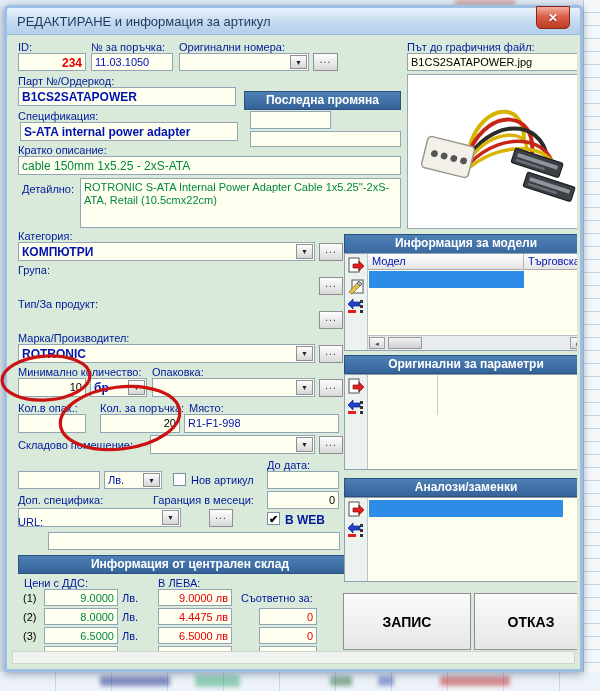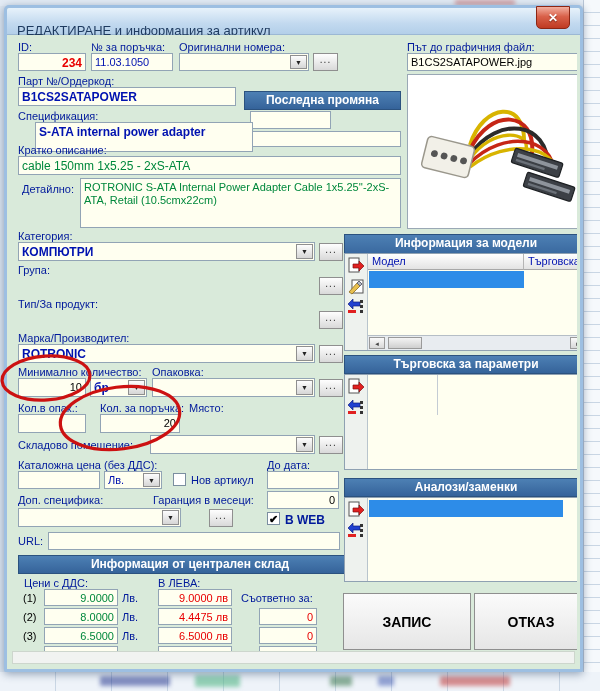--- a/index.html
+++ b/index.html
@@ -16,21 +16,21 @@
   .bg-bottom { left:0; top:672px; width:600px; height:19px;
     background:repeating-linear-gradient(90deg,#eef3f9 0 55px,#c9d6e4 55px 56px); }
 
   
   .dialog { position:absolute; left:4px; top:5px; width:579px; height:667px;
     background:#d9eada; border:3px solid #9dbfe2; border-radius:5px 5px 2px 2px;
     box-shadow:0 2px 8px rgba(30,60,100,.45); }
   .titlebar { position:absolute; left:0; top:0; right:0; height:27px;
     background:linear-gradient(#e7f2fb,#c2d9ef 60%,#b3cfe9);
     border-bottom:1px solid #9cb8d4; border-radius:3px 3px 0 0; }
-  .title-text { position:absolute; left:10px; top:6px; font-size:13px; color:#1e3a5f;margin-top:9px; }
+  .title-text { position:absolute; left:10px; top:6px; font-size:13px; color:#1e3a5f; }
   .close-btn { position:absolute; right:10px; top:-2px; width:34px; height:23px;
     background:linear-gradient(#f3b0a0,#d9614a 45%,#bf3a22);
     border:1px solid #8c2614; border-radius:0 0 5px 5px; color:#fff;
     font-weight:bold; font-size:12px; text-align:center; line-height:22px;
     text-shadow:0 1px 1px #7a1d0d; cursor:pointer; }
 
   .content { position:absolute; left:3px; top:27px; right:3px; bottom:3px;
     background:#d9eada; overflow:hidden; }
 
   .lbl { position:absolute; font-size:11px; color:#00199b; white-space:nowrap; }
@@ -149,21 +149,21 @@
     </div>
 
     <span class="lbl" style="left:8px;top:40px">Парт №/Ордеркод:</span>
     <div class="fld bold-navy" style="left:8px;top:52px;width:218px;height:19px">B1CS2SATAPOWER</div>
 
     <div class="sect-hdr" style="left:234px;top:56px;width:157px;height:19px">Последна промяна</div>
     <div class="fld" style="left:240px;top:76px;width:81px;height:18px"></div>
     <div class="fld" style="left:240px;top:96px;width:151px;height:16px"></div>
 
     <span class="lbl" style="left:8px;top:75px">Спецификация:</span>
-    <div class="fld bold-navy" style="left:25px;top:87px;width:218px;height:30px">S-ATA internal power adapter</div>
+    <div class="fld bold-navy" style="left:10px;top:87px;width:218px;height:19px">S-ATA internal power adapter</div>
 
     <span class="lbl" style="left:8px;top:109px">Кратко описание:</span>
     <div class="fld green" style="left:8px;top:121px;width:383px;height:19px;font-size:12px">cable 150mm 1x5.25 - 2xS-ATA</div>
 
     <span class="lbl" style="left:12px;top:148px">Детайлно:</span>
     <div class="fld green" style="left:70px;top:143px;width:321px;height:50px;white-space:normal;line-height:13px">ROTRONIC S-ATA Internal Power Adapter Cable 1x5.25''-2xS-ATA, Retail (10.5cmx22cm)</div>
 
     <span class="lbl" style="left:8px;top:195px">Категория:</span>
     <div class="fld bold-navy" style="left:8px;top:207px;width:297px;height:19px">
       <span>КОМПЮТРИ</span>
@@ -195,29 +195,29 @@
       <span></span>
       <span class="combo-arrow">▼</span>
     </div>
     <div class="dots" style="left:309px;top:344px;width:24px;height:18px">...</div>
 
     <span class="lbl" style="left:8px;top:367px">Кол.в опак.:</span>
     <span class="lbl" style="left:90px;top:367px">Кол. за поръчка:</span>
     <span class="lbl" style="left:179px;top:367px">Място:</span>
     <div class="fld" style="left:8px;top:379px;width:68px;height:19px"></div>
     <div class="fld right" style="left:90px;top:379px;width:80px;height:19px">20</div>
+    <div class="fld" style="left:174px;top:379px;width:155px;height:19px;color:#0012b0">R1-F1-998</div>
 
     <span class="lbl" style="left:8px;top:404px">Складово помещение:</span>
     <div class="fld" style="left:140px;top:400px;width:165px;height:19px">
       <span></span>
       <span class="combo-arrow">▼</span>
     </div>
     <div class="dots" style="left:309px;top:401px;width:24px;height:18px">...</div>
 
-    <span class="lbl" style="left:8px;top:424px">Каталожна цена (без ДДС):</span>
     <span class="lbl" style="left:257px;top:424px">До дата:</span>
     <div class="fld" style="left:8px;top:436px;width:82px;height:18px"></div>
     <div class="fld" style="left:94px;top:436px;width:58px;height:18px;color:#0012b0">
       <span>Лв.</span>
       <span class="combo-arrow">▼</span>
     </div>
     <span class="cb-box" style="left:163px;top:438px"></span>
     <span class="cb-lbl" style="left:181px;top:439px">Нов артикул</span>
     <div class="fld" style="left:257px;top:436px;width:72px;height:18px"></div>
 
@@ -225,21 +225,21 @@
     <span class="lbl" style="left:143px;top:459px">Гаранция в месеци:</span>
     <div class="fld right" style="left:257px;top:456px;width:72px;height:18px">0</div>
     <div class="fld" style="left:8px;top:473px;width:163px;height:19px">
       <span></span>
       <span class="combo-arrow">▼</span>
     </div>
     <div class="dots" style="left:199px;top:474px;width:24px;height:18px">...</div>
     <span class="cb-box" style="left:257px;top:477px"><span>✔</span></span>
     <span class="cb-lbl" style="left:275px;top:478px;font-weight:bold;font-size:12px">В WEB</span>
 
-    <span class="lbl" style="left:8px;top:500px">URL:</span>
+    <span class="lbl" style="left:8px;top:481px">URL:</span>
     <div class="fld" style="left:38px;top:497px;width:292px;height:18px"></div>
 
     <div class="sect-hdr" style="left:8px;top:520px;width:344px;height:19px">Информация от централен склад</div>
     <span class="lbl" style="left:14px;top:542px">Цени с ДДС:</span>
     <span class="lbl" style="left:148px;top:542px">В ЛЕВА:</span>
     <span class="lbl" style="left:231px;top:557px">Съответно за:</span>
 
     <span class="lbl" style="left:13px;top:557px;color:#000">(1)</span>
     <div class="fld right green" style="left:34px;top:554px;width:74px;height:17px">9.0000</div>
     <span class="lbl" style="left:112px;top:557px">Лв.</span>
@@ -286,21 +286,21 @@
       <div class="grid-hdr-cell" style="left:23px;width:156px">Модел</div>
       <div class="grid-hdr-cell" style="left:179px;width:65px">Търговска</div>
       <div class="sel-row" style="left:24px;top:17px;width:155px"></div>
       <div class="hscroll">
         <span class="scroll-arrow" style="left:1px">◂</span>
         <span class="scroll-thumb"></span>
         <span class="scroll-arrow" style="right:1px">▸</span>
       </div>
     </div>
 
-    <div class="sect-hdr" style="left:334px;top:320px;width:244px;height:19px">Търговска за параметри</div>
+    <div class="sect-hdr" style="left:334px;top:320px;width:244px;height:19px">Оригинални за параметри</div>
     <div class="panel" style="left:334px;top:339px;width:244px;height:96px">
       <div class="icon-strip">
         <svg width="18" height="18" style="margin:3px 2px" viewBox="0 0 18 18">
             <rect x="2" y="1" width="10" height="14" fill="#fff" stroke="#555"></rect>
             <path d="M6 7 L12 7 L12 4 L17 9 L12 14 L12 11 L6 11 Z" fill="#e02020" stroke="#801010" stroke-width=".7"></path>
           </svg>
         <svg width="18" height="18" style="margin:2px" viewBox="0 0 18 18">
             <path d="M12 5 L5 5 L5 2 L0 7 L5 12 L5 9 L12 9 Z" fill="#2040d0" stroke="#102080" stroke-width=".7" transform="translate(1,-1)"></path>
             <rect x="1" y="12" width="8" height="3" fill="#e02020"></rect>
             <rect x="13" y="2" width="3" height="3" fill="#333"></rect>

